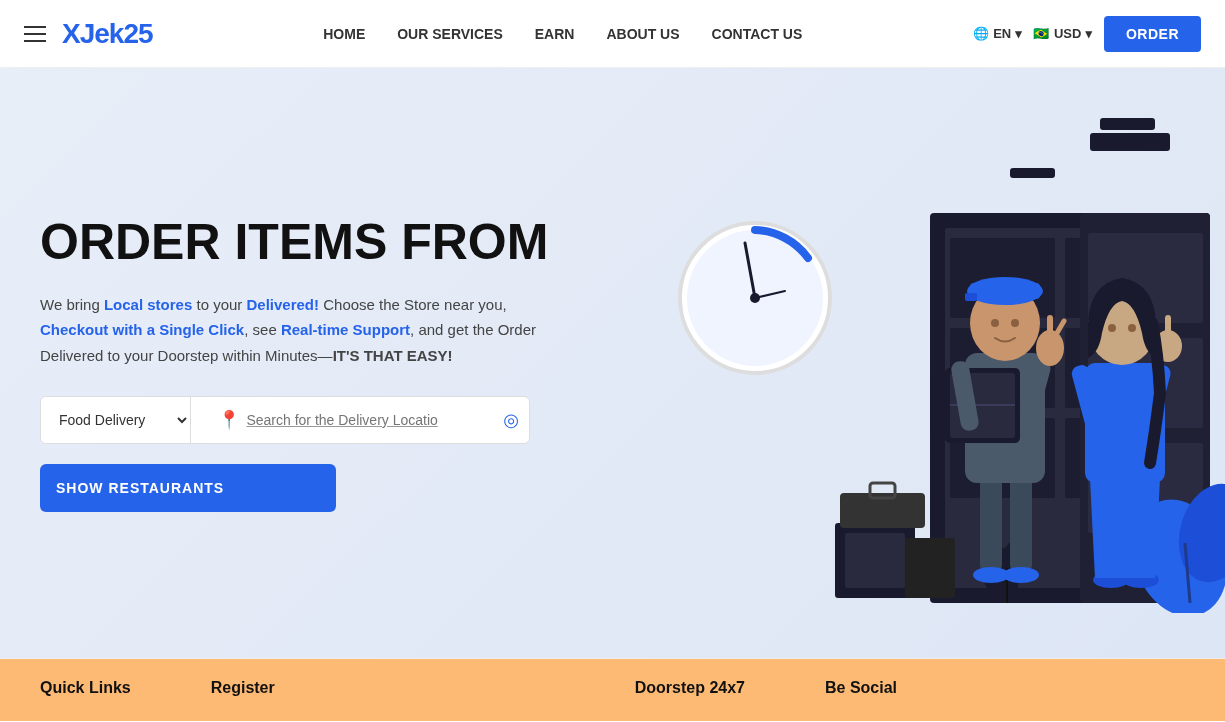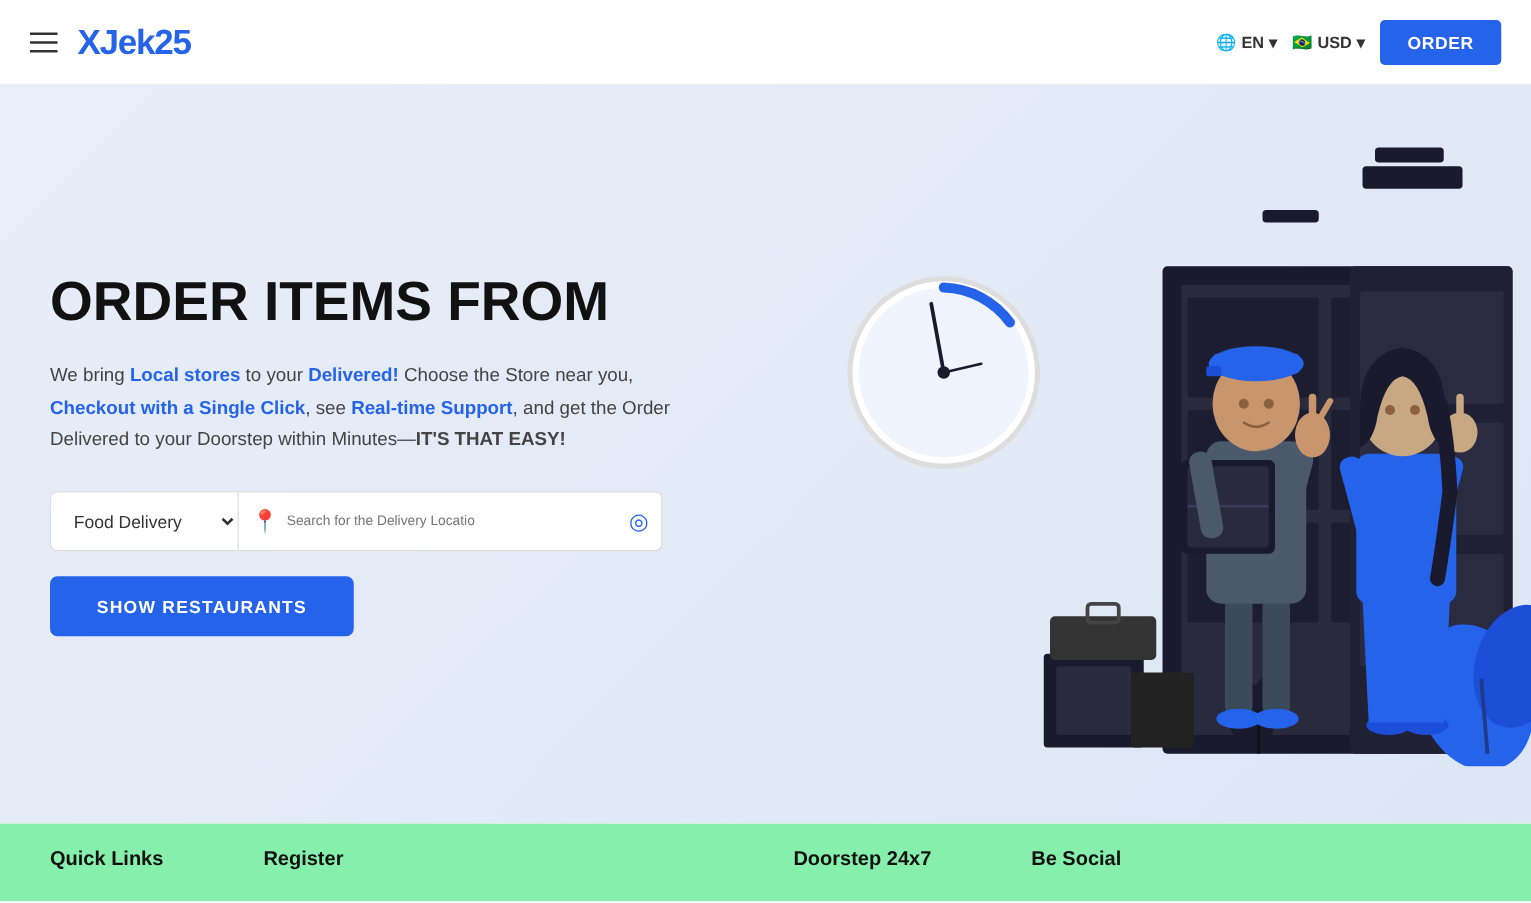--- a/index.html
+++ b/index.html
@@ -93,41 +93,41 @@
       padding: 40px 40px 40px 40px;
       position: relative;
       overflow: hidden;
     }
     .hero-content {
       flex: 0 0 520px;
       max-width: 520px;
       z-index: 2;
     }
     .hero-title {
-      font-size: 44px;
+      font-size: 50px;
       font-weight: 900;
       color: #111;
       line-height: 1.15;
       text-transform: uppercase;
       margin-bottom: 20px;
     }
     .hero-desc {
       font-size: 15px;
       color: #444;
       line-height: 1.7;
       margin-bottom: 28px;
     }
     .hero-desc span.highlight {
       color: #2563eb;
       font-weight: bold;
     }
     .search-bar {
       display: flex;
       align-items: center;
-      gap: 0;
+      gap: 17px;
       margin-bottom: 20px;
       background: #fff;
       border: 1.5px solid #ddd;
       border-radius: 6px;
       overflow: hidden;
       width: 490px;
     }
     .service-select {
       border: none;
       outline: none;
@@ -146,64 +146,65 @@
       padding: 0 10px;
     }
     .location-icon {
       color: #2563eb;
       font-size: 18px;
       margin-right: 6px;
     }
     .location-input {
       border: none;
       outline: none;
-      font-size: 11px;
+      font-size: 14px;
       color: #999;
       width: 100%;
       background: transparent;
+      text-decoration: underline;
     }
     .target-icon {
       color: #2563eb;
       font-size: 18px;
       cursor: pointer;
     }
     .show-btn {
       background: #2563eb;
       color: #fff;
       border: none;
       padding: 16px 16px;
       font-size: 14px;
       font-weight: 700;
       letter-spacing: 1px;
       border-radius: 6px;
       cursor: pointer;
       display: block;
-      width: 243px;
-      text-align: center;
+      width: 296px;
+      text-align: left;
     }
 
     
     .hero-illustration {
       flex: 1;
       display: flex;
       justify-content: center;
       align-items: center;
       position: relative;
       min-height: 500px;
     }
 
     
     .illustration-svg {
       width: 680px;
       height: 500px;
     }
 
     
     .footer-strip {
-      background: #86efac;
+      background: #fdba74;
       border-top: 1px solid #eee;
       padding: 20px 40px;
       display: flex;
       gap: 80px;
     }
     .footer-col h3 {
       font-size: 16px;
       font-weight: 800;
       color: #111;
       margin-bottom: 4px;
@@ -215,20 +216,27 @@
 <nav>
   <div class="nav-left">
     <div class="hamburger">
       <span></span>
         <span></span>
         <span></span>
     </div>
     <div class="logo">
       <span>XJek</span><span>25</span>
     </div>
+  </div>
+  <div class="nav-links">
+    <a>HOME</a>
+    <a>OUR SERVICES</a>
+    <a>EARN</a>
+    <a>ABOUT US</a>
+    <a>CONTACT US</a>
   </div>
   <div class="nav-right">
     <button class="lang-btn">
       <span>🌐</span>
       <span>EN</span>
       <span>▾</span>
     </button>
     <button class="currency-btn">
       <span>🇧🇷</span>
       <span>USD</span>

